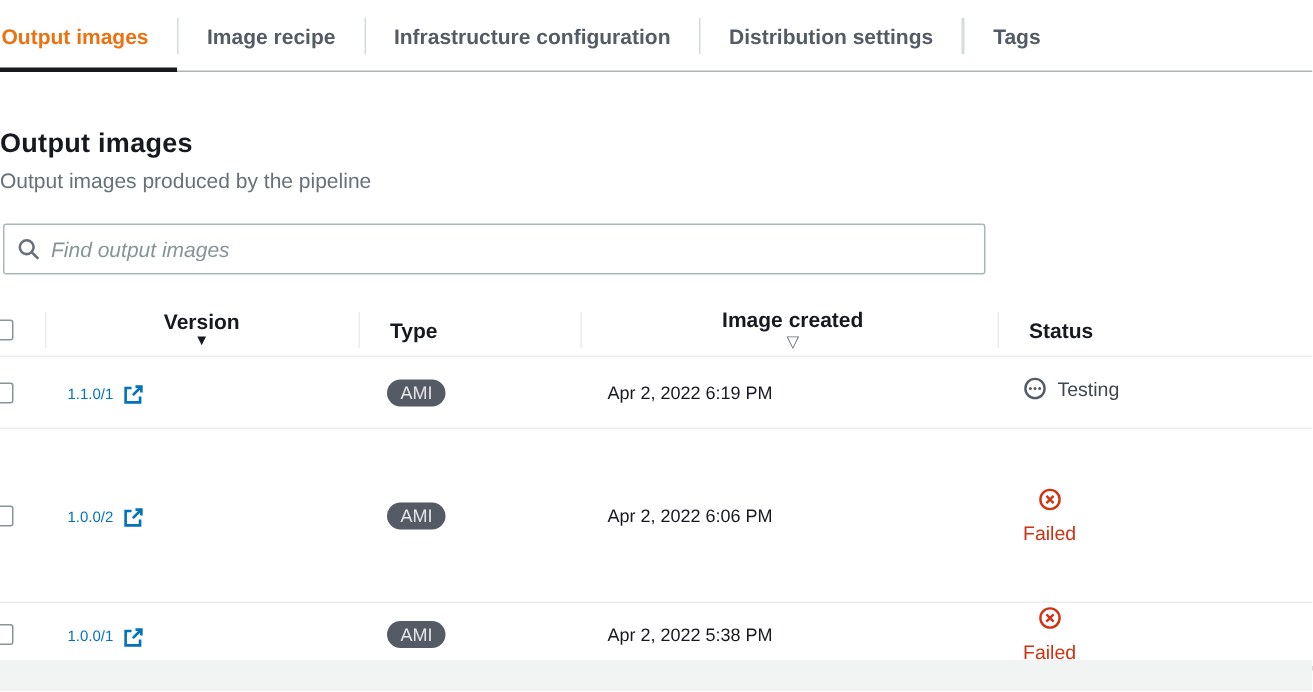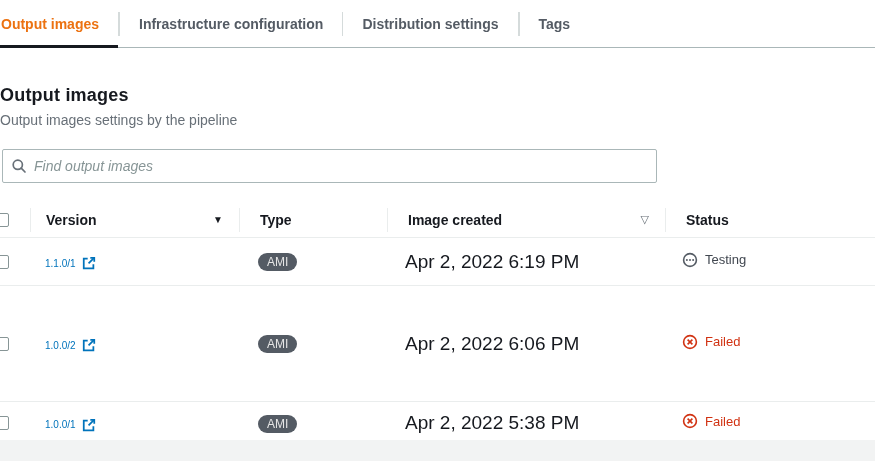--- a/index.html
+++ b/index.html
@@ -42,68 +42,69 @@
   
   .table { margin-top:19px; }
   .thead { display:flex; align-items:center; height:36px; border-bottom:1px solid #eaeded; }
   .th { font-size:14px; font-weight:bold; color:#16191f; display:flex; align-items:center; }
   .col-check  { width:30px; flex:0 0 auto; display:flex; align-items:center; }
   .col-version{ width:208px; flex:0 0 auto; padding-left:15px; }
   .col-type   { width:147px; flex:0 0 auto; padding-left:20px; }
   .col-date   { width:277px; flex:0 0 auto; padding-left:20px; }
   .col-status { flex:1; padding-left:20px; }
   .th-div { width:1px; height:24px; background:#eaeded; flex:0 0 auto; }
-  .th.sortable { justify-content:space-between; padding-right:16px; cursor:pointer; }
+  .th.sortable { justify-content:space-between; padding-right:16px; cursor:pointer;flex-direction:column; }
   .sort-desc { font-size:10px; color:#16191f; }
   .sort-none { font-size:11px; color:#687078; }
 
   .row { display:flex; align-items:center; border-bottom:1px solid #eaeded; }
   .row-1 { height:48px; }
   .row-2 { height:116px; }
   .row-3 { height:45px; border-bottom:3px solid #7f1d1d; }
 
   .checkbox {
     width:14px; height:14px; border:1px solid #879596; border-radius:2px;
     background:#fff; margin-left:-5px; flex:0 0 auto; cursor:pointer;
   }
   .version-link {
     display:inline-flex; align-items:center; gap:6px; color:#0073bb;
     font-size:10px; text-decoration:none; cursor:pointer;
   }
   .badge {
     display:inline-block; background:#545b64; color:#e5e5e5; font-size:12px;
     line-height:18px; padding:0 9px; border-radius:9px;
   }
-  .cell-date { font-size:19px; color:#16191f; }
+  .cell-date { font-size:12px; color:#16191f; }
   .status { display:inline-flex; align-items:center; gap:7px; font-size:13px; }
   .status-inprogress { color:#414750; }
-  .status-error { color:#d13212; }
+  .status-error { color:#d13212;flex-direction:column; }
 
   
   .footer-strip { position:absolute; left:0; right:0; bottom:0; height:21px; background:#f2f3f3; }
 </style>
 </head>
 <body>
 
 <div class="tabbar">
   <div class="tab first active">Output images</div>
   <div class="tab-sep"></div>
+  <div class="tab">Image recipe</div>
   <div class="tab-sep"></div>
   <div class="tab">Infrastructure configuration</div>
   <div class="tab-sep"></div>
   <div class="tab">Distribution settings</div>
   <div class="tab-sep"></div>
   <div class="tab-sep"></div>
   <div class="tab">Tags</div>
 </div>
 
 <div class="content">
 
   <h1 class="page-title">Output images</h1>
-  <div class="page-desc">Output images settings by the pipeline</div>
+  <div class="page-desc">Output images produced by the pipeline</div>
 
   <div class="search-wrap">
     <svg width="16" height="16" viewBox="0 0 16 16">
       <circle cx="6.8" cy="6.8" r="4.6" fill="none" stroke="#687078" stroke-width="1.7"></circle>
       <line x1="10.2" y1="10.2" x2="14" y2="14" stroke="#687078" stroke-width="1.7" stroke-linecap="round"></line>
     </svg>
     <input class="search-input" type="text" placeholder="Find output images" style="">
   </div>
 
   <div class="table">

